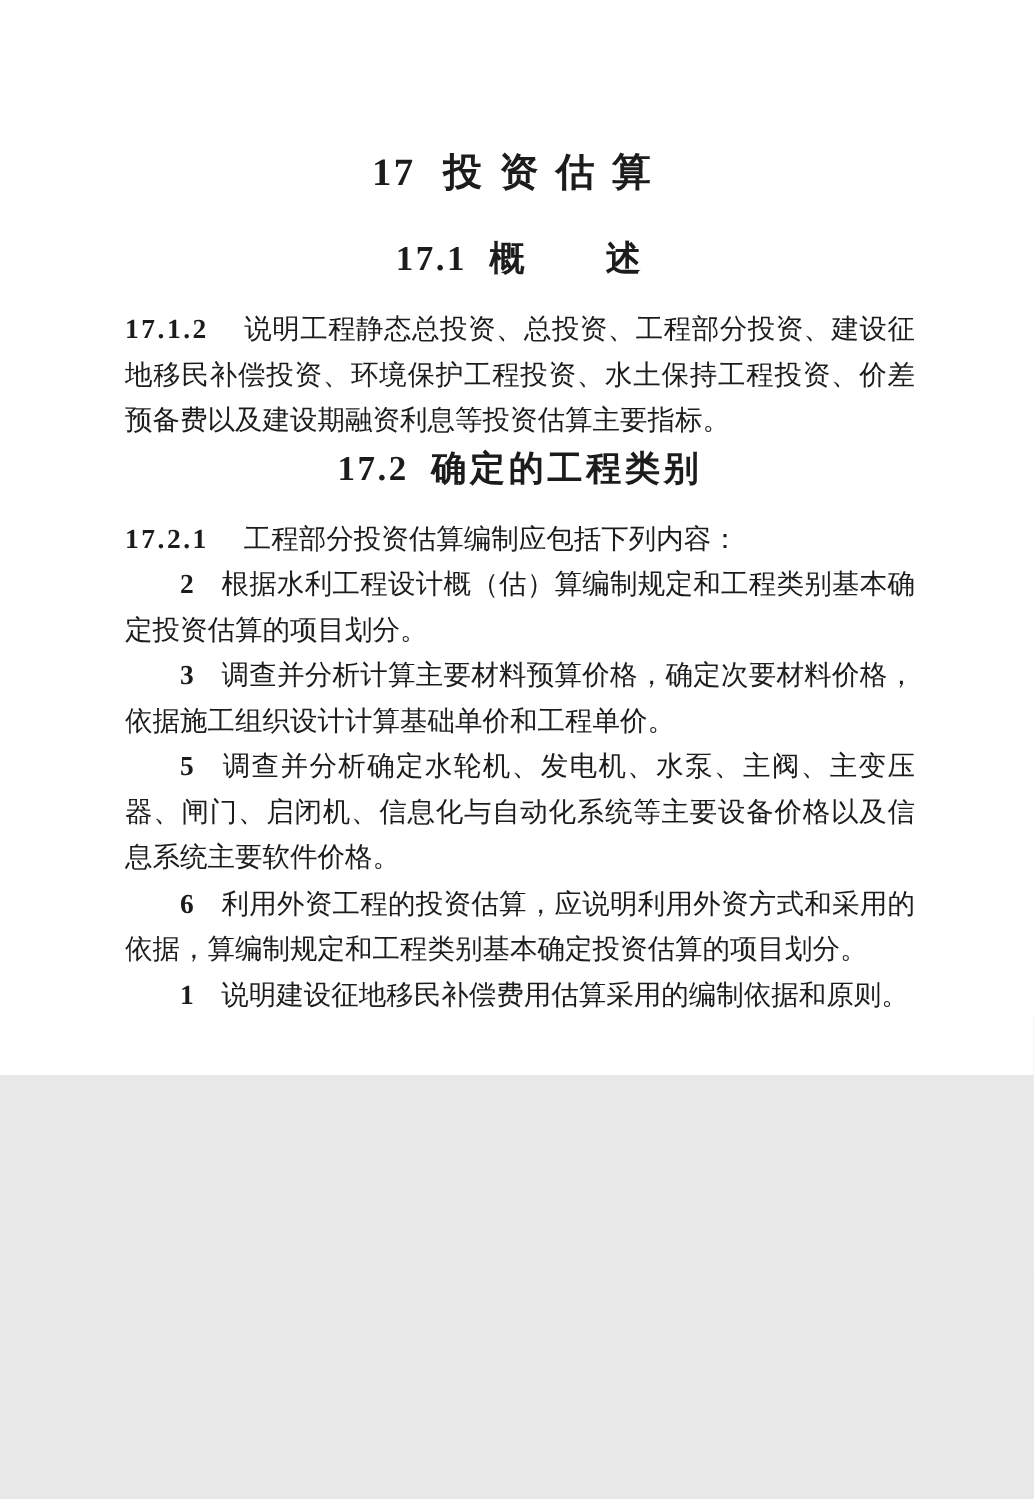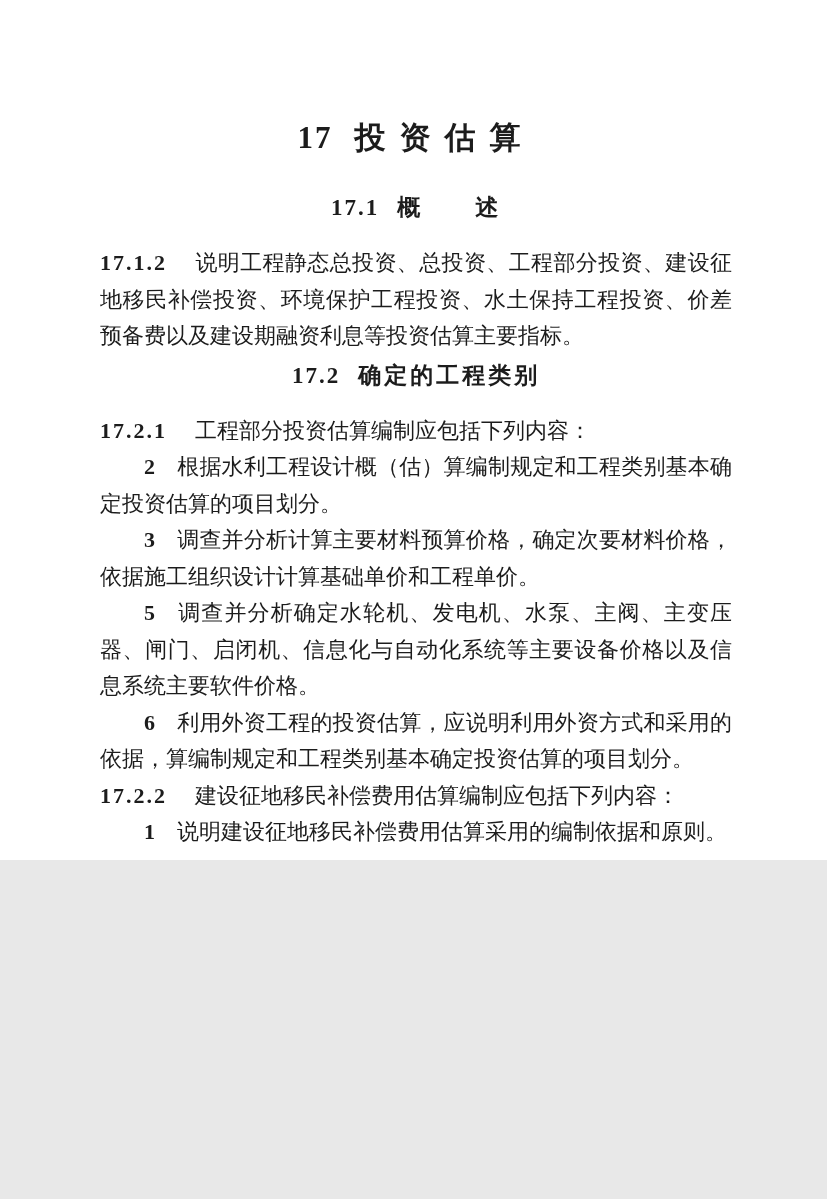--- a/index.html
+++ b/index.html
@@ -30,21 +30,21 @@
   }
   h1 .ch-num {
     margin-right: 22px;
   }
   h1 .ch-title {
     letter-spacing: 14px;
   }
   h2.section-heading {
     margin: 8px 0 24px 0;
     text-align: center;
-    font-size: 23px;
+    font-size: 28px;
     line-height: 26px;
     font-weight: bold;
   }
   h2 .h-num {
     margin-right: 18px;
     letter-spacing: 2px;
   }
   h2 .h-title {
     letter-spacing: 3px;
   }
@@ -115,23 +115,20 @@
 
 
     <p class="list-item">
       <span class="item-num">5</span><span>调查并分析确定水轮机、发电机、水泵、主阀、主变压器、闸门、启闭机、信息化与自动化系统等主要设备价格以及信息系统主要软件价格。</span>
     </p>
 
     <p class="list-item">
       <span class="item-num">6</span><span>利用外资工程的投资估算，应说明利用外资方式和采用的依据，算编制规定和工程类别基本确定投资估算的项目划分。</span>
     </p>
 
-    <p class="clause">
-      <span class="clause-num">17.2.2</span><span>建设征地移民补偿费用估算编制应包括下列内容：</span>
-    </p>
 
     <p class="list-item">
       <span class="item-num">1</span><span>说明建设征地移民补偿费用估算采用的编制依据和原则。</span>
     </p>
 
   </div>
 
   <div class="page-number">69</div>
 </div>
 

